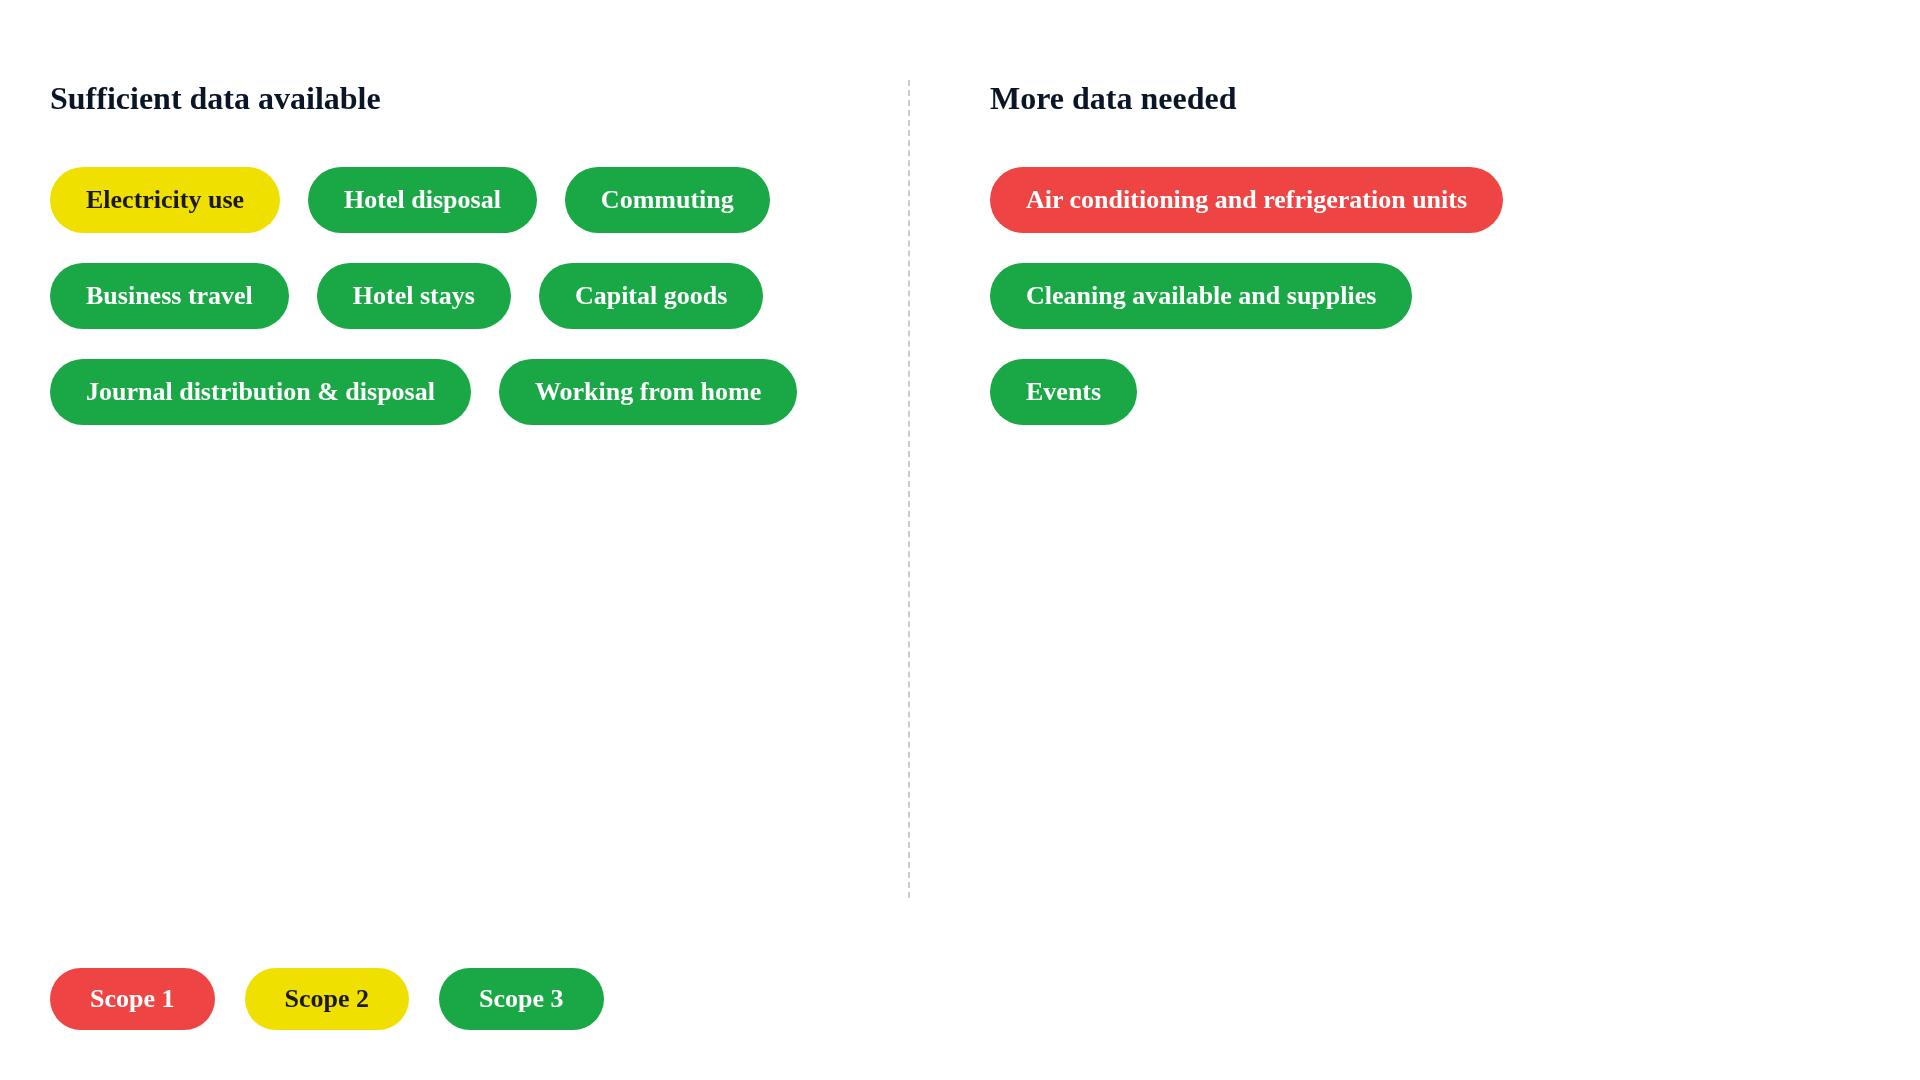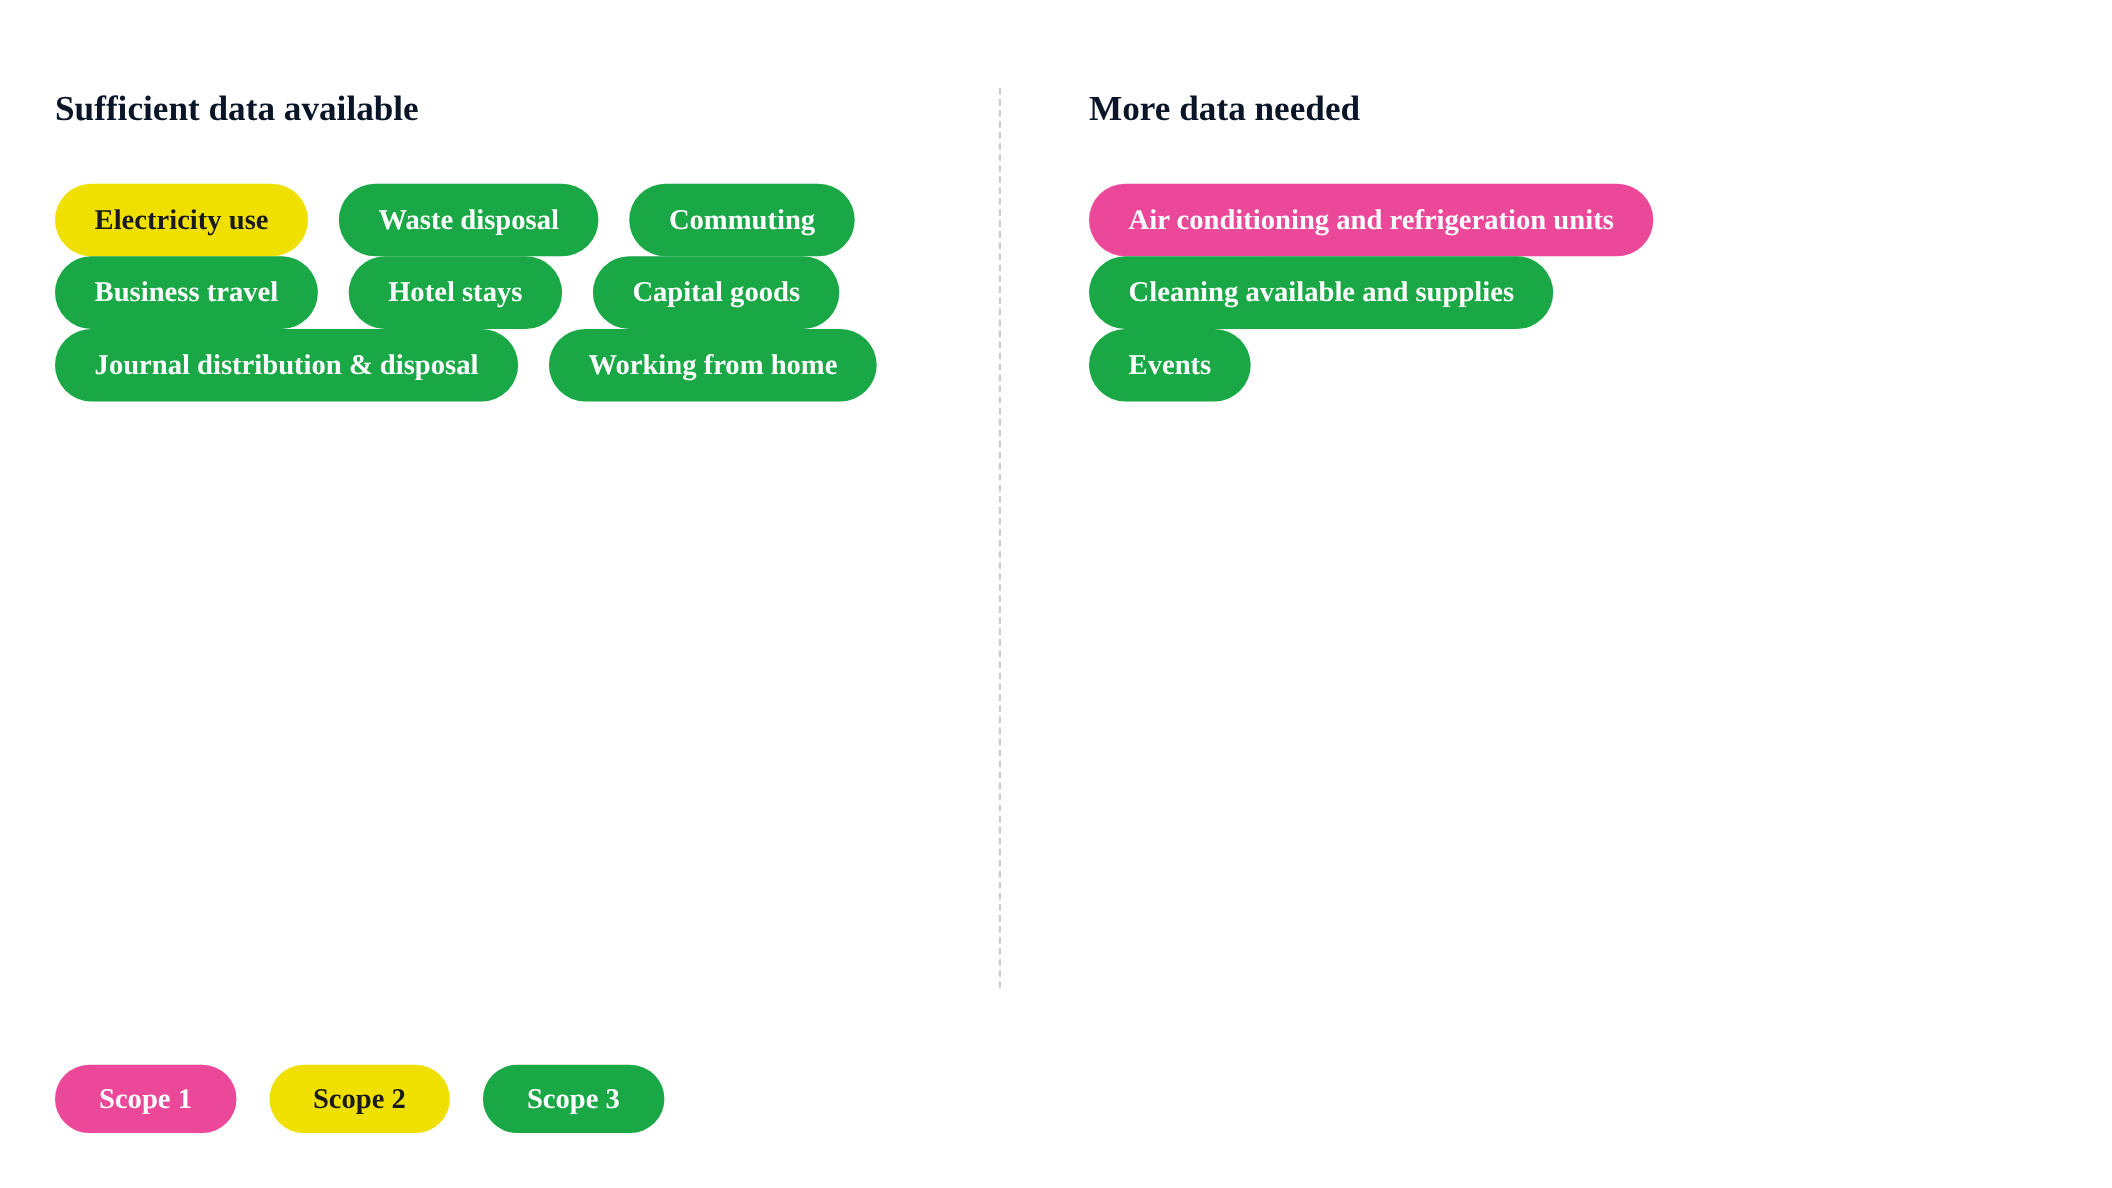--- a/index.html
+++ b/index.html
@@ -43,20 +43,21 @@
       font-size: 32px;
       font-weight: 700;
       color: #0a1628;
       margin-bottom: 50px;
       font-family: 'Georgia', serif;
     }
 
     .badges-grid {
       display: flex;
       flex-direction: column;
+      gap: 30px;
     }
 
     .badges-row {
       display: flex;
       flex-wrap: wrap;
       gap: 28px;
       align-items: center;
     }
 
     .badge {
@@ -76,21 +77,21 @@
       background-color: #f0e000;
       color: #1a1a1a;
     }
 
     .badge-green {
       background-color: #1aa846;
       color: #ffffff;
     }
 
     .badge-orange {
-      background-color: #ec4899;
+      background-color: #ef4444;
       color: #ffffff;
     }
 
     .key-section {
       padding: 30px 50px 50px 50px;
     }
 
     .key-title {
       font-size: 42px;
       font-weight: 700;
@@ -118,21 +119,21 @@
   </style>
 </head>
 <body>
 
 <div class="main-content">
   <div class="left-panel">
     <h2 class="section-title">Sufficient data available</h2>
     <div class="badges-grid" id="left-grid">
         <div class="badges-row">
           <span class="badge badge-yellow">Electricity use</span>
-          <span class="badge badge-green">Waste disposal</span>
+          <span class="badge badge-green">Hotel disposal</span>
           <span class="badge badge-green">Commuting</span>
         </div>
         <div class="badges-row">
           <span class="badge badge-green">Business travel</span>
           <span class="badge badge-green">Hotel stays</span>
           <span class="badge badge-green">Capital goods</span>
         </div>
         <div class="badges-row">
           <span class="badge badge-green">Journal distribution &amp; disposal</span>
           <span class="badge badge-green">Working from home</span>

